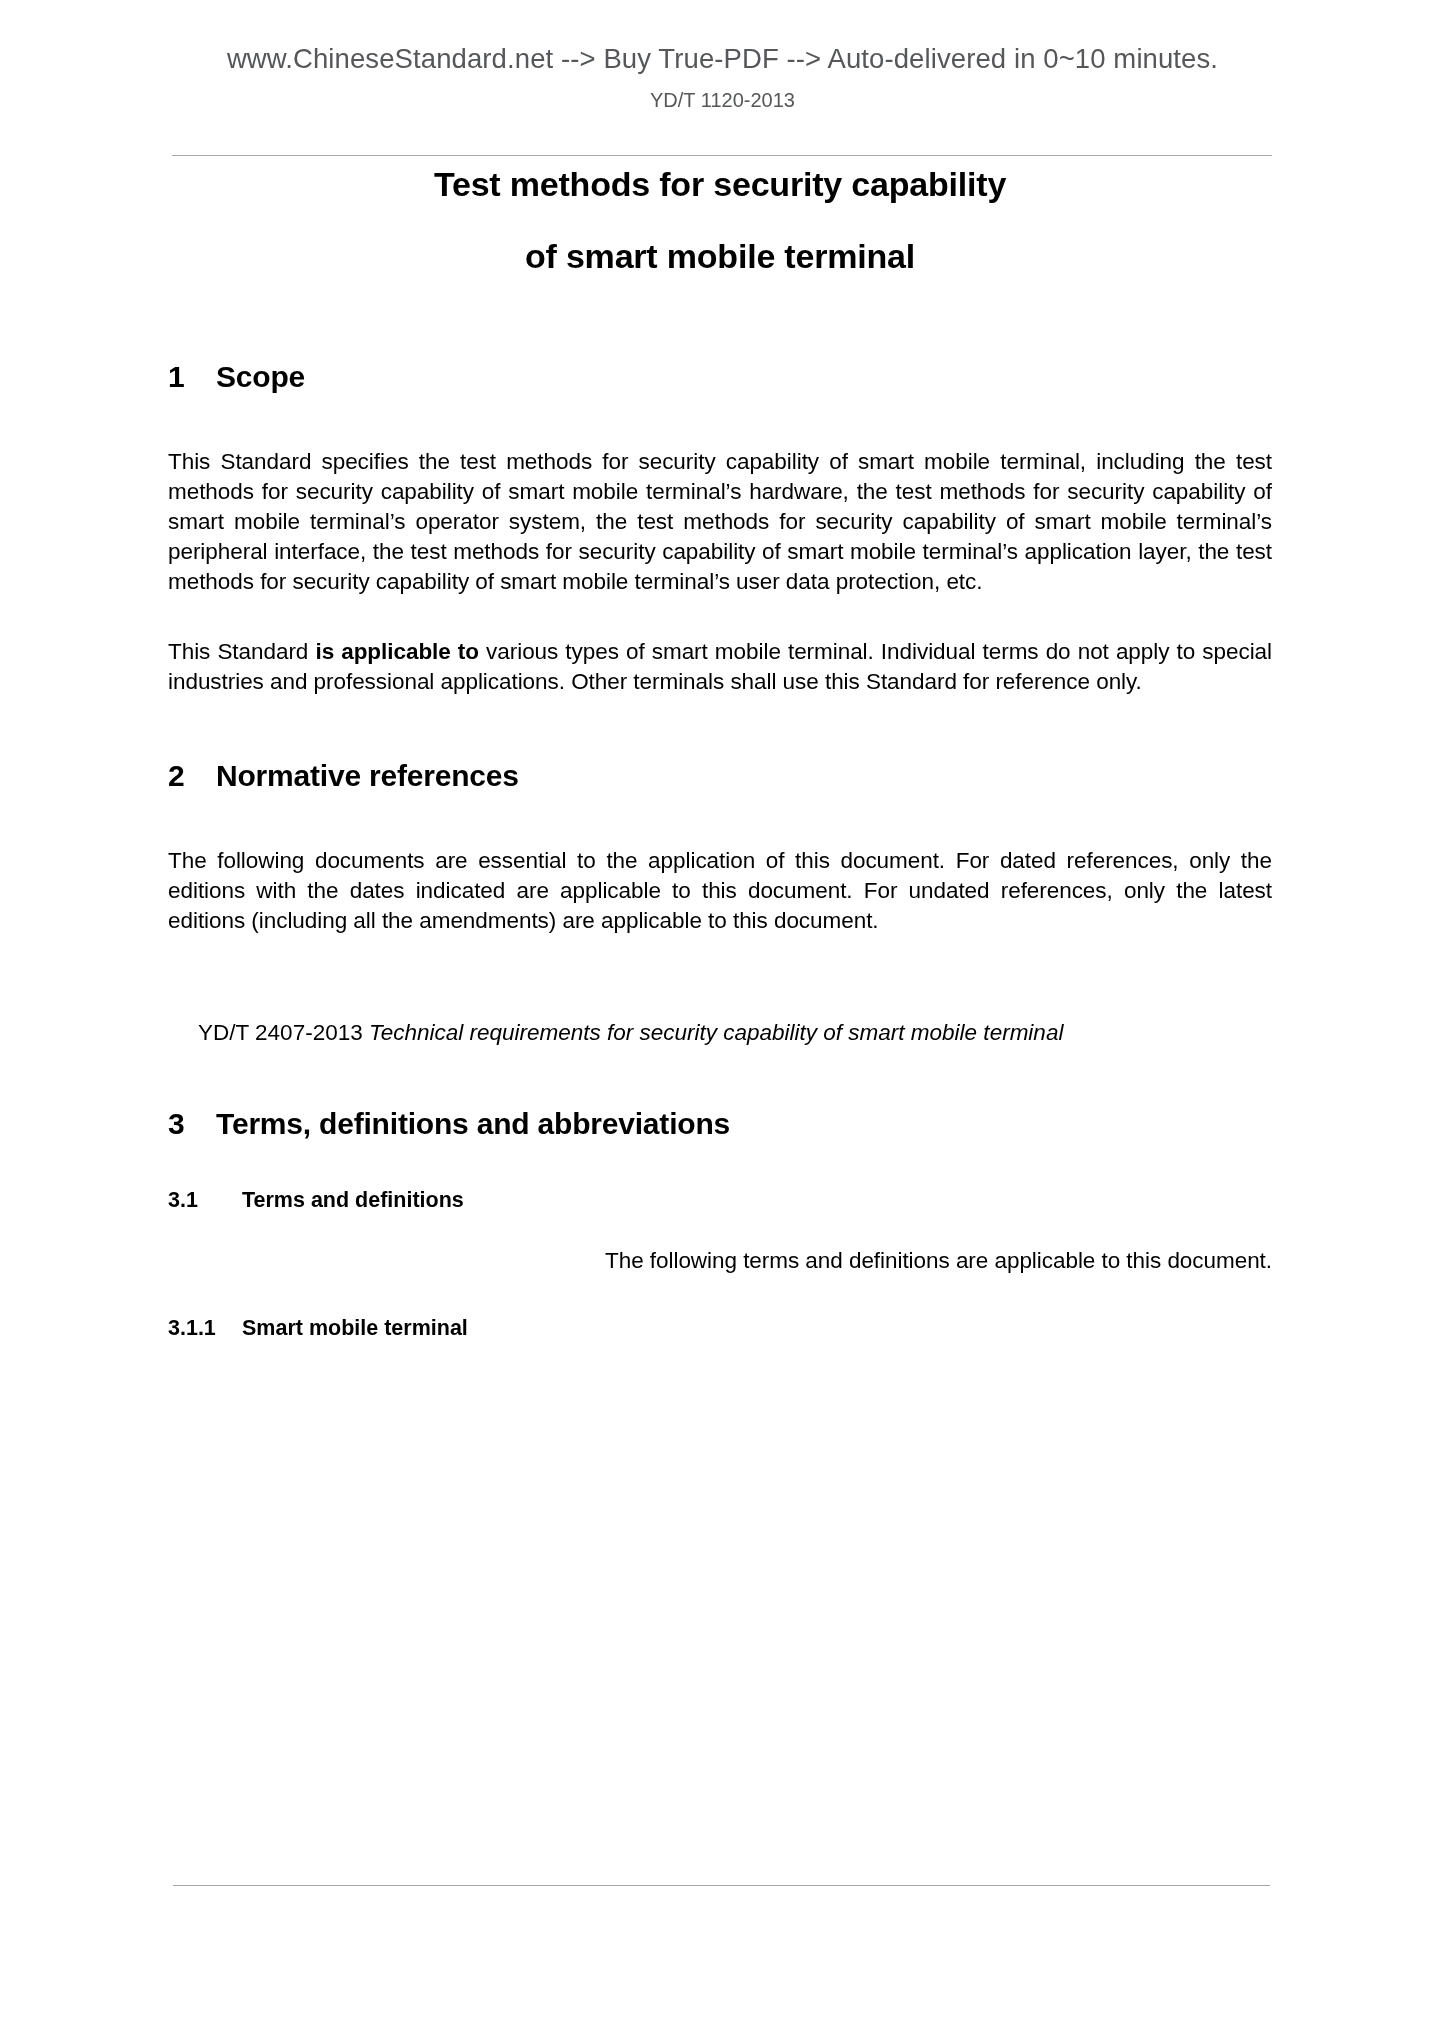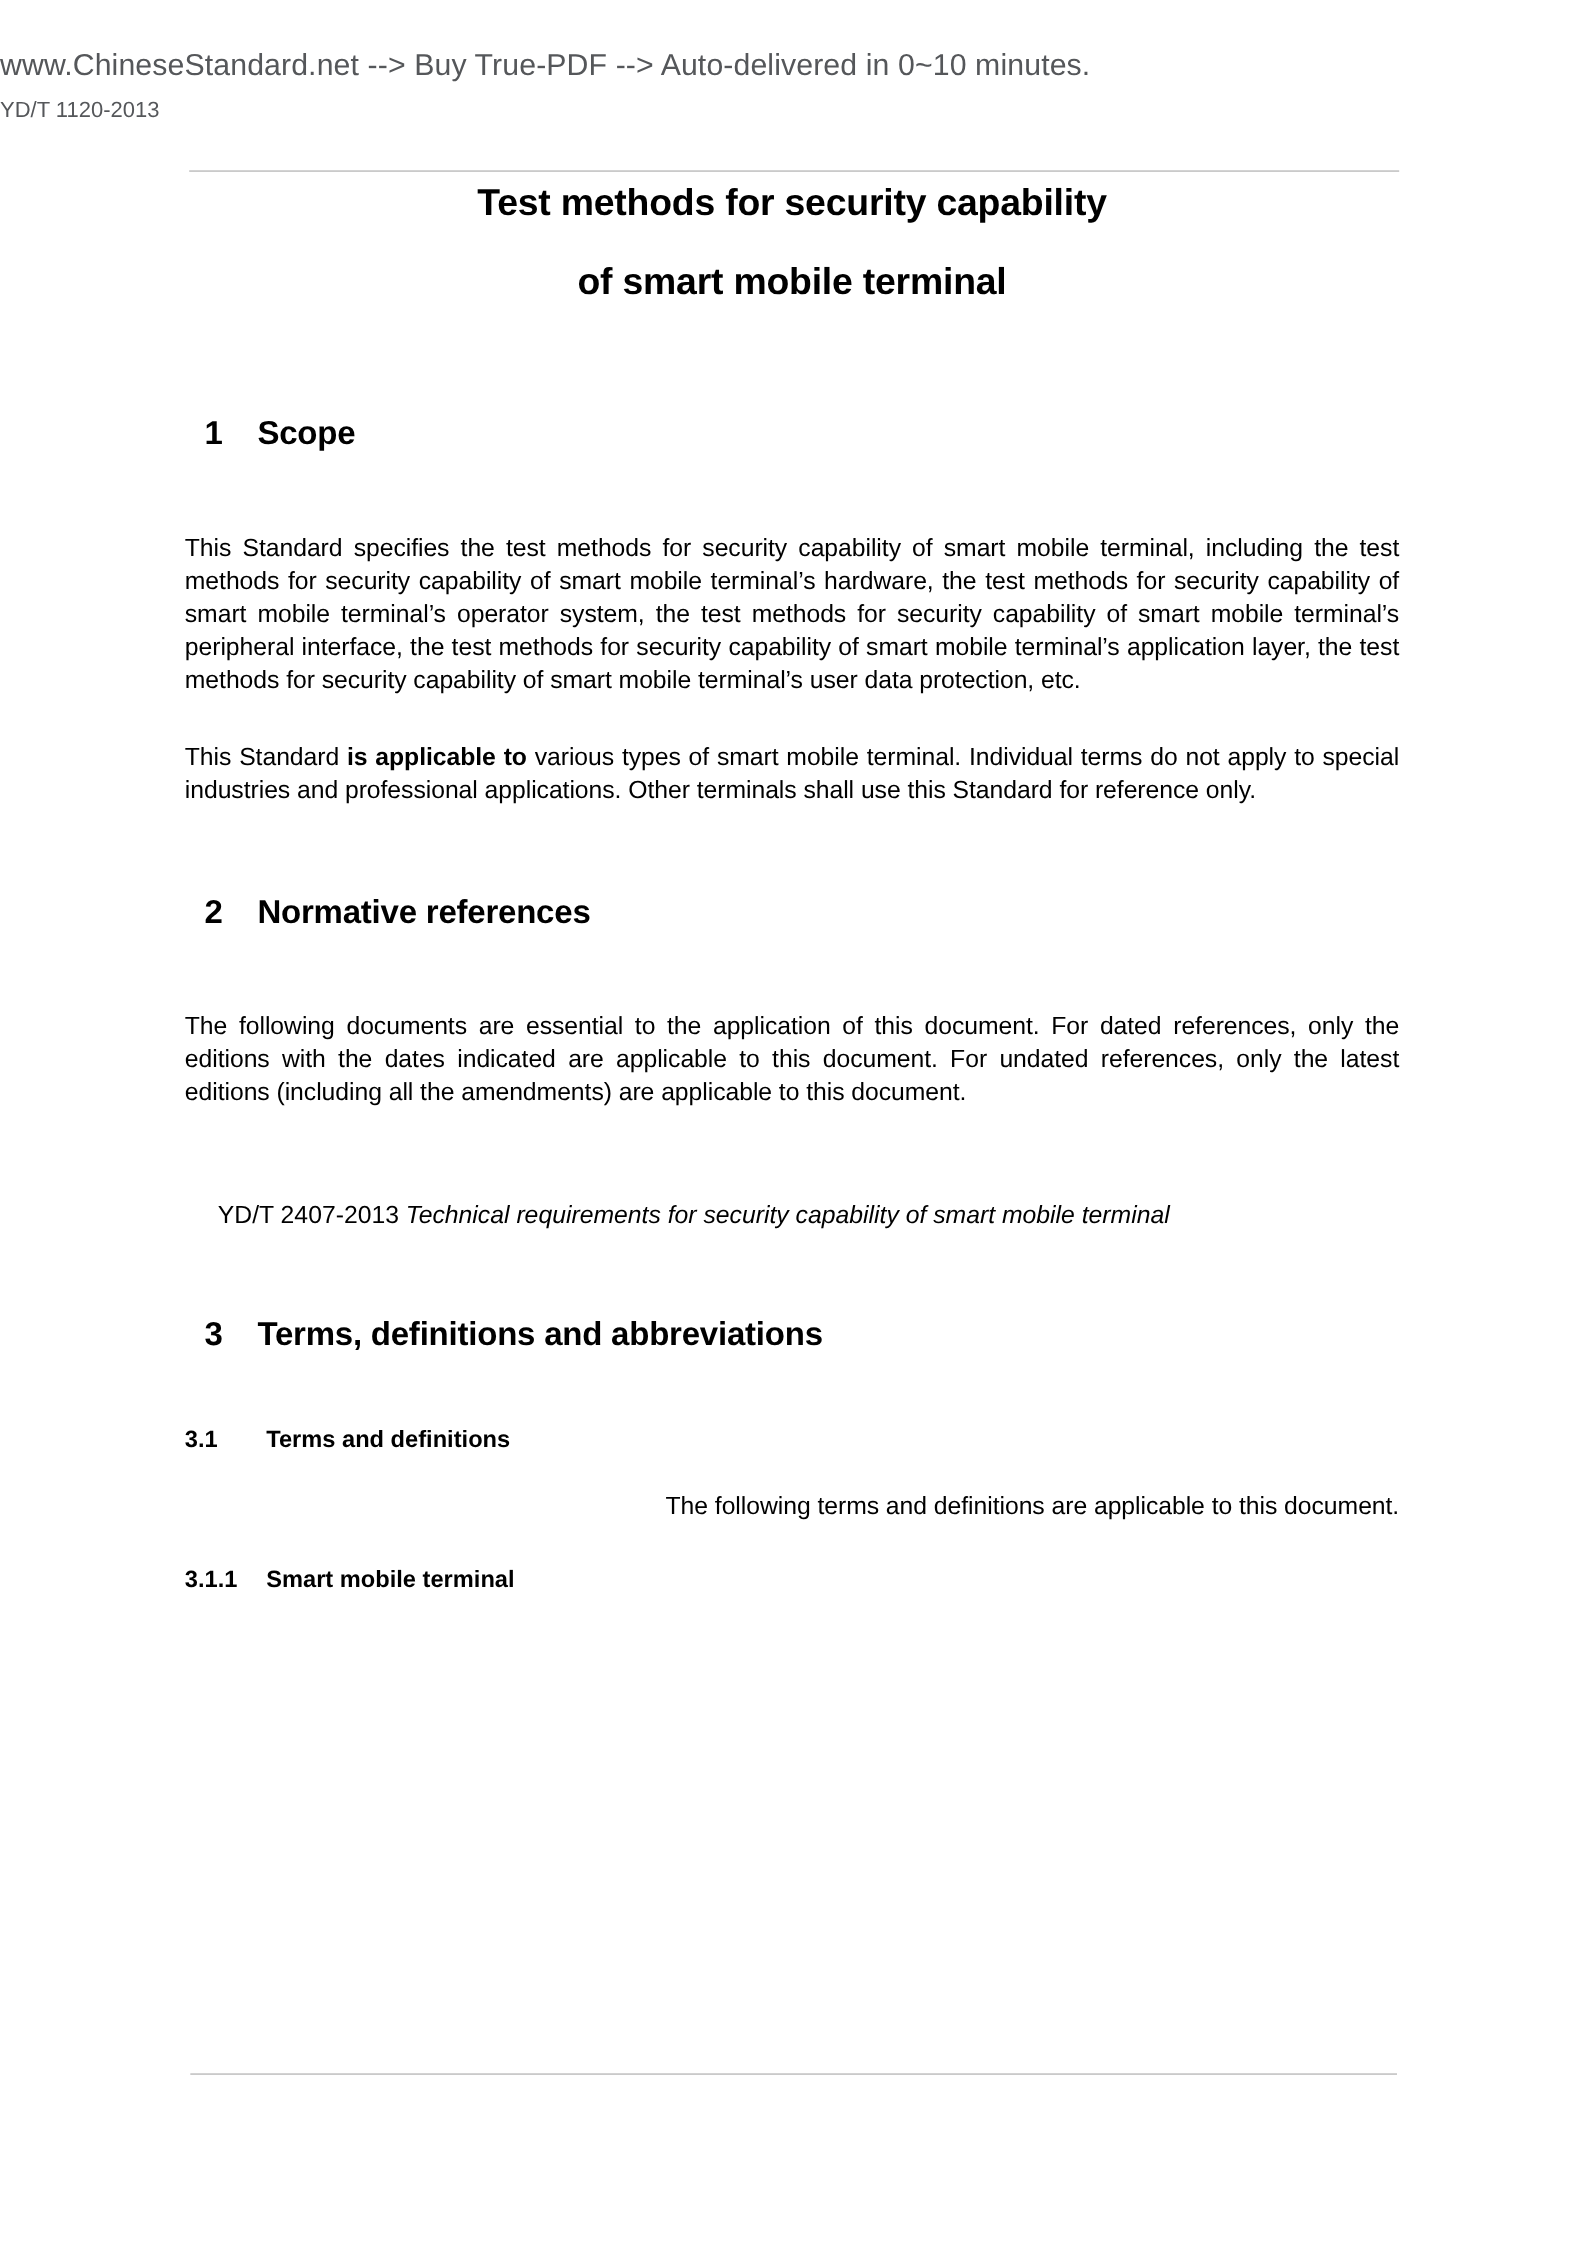--- a/index.html
+++ b/index.html
@@ -23,20 +23,21 @@
     box-sizing: border-box;
     overflow: hidden;
   }
 
   
   .header {
     position: absolute;
     left: 0;
     top: 40px;
     width: 1445px;
+    text-align: center;
   }
   .header-watermark {
     font-size: 27.5px;
     color: #55575a;
     letter-spacing: 0.1px;
     line-height: 1.35;
     white-space: nowrap;
   }
   .header-standard-no {
     font-size: 20px;
@@ -67,21 +68,21 @@
     font-weight: bold;
     line-height: 1.0;
     letter-spacing: -0.2px;
   }
   .doc-title .tline-1 { margin-top: 22px; }
   .doc-title .tline-2 { margin-top: 38px; }
 
   h1.sec {
     font-size: 30px;
     font-weight: bold;
-    margin: 18px;
+    margin: 0;
     line-height: 1.2;
     letter-spacing: -0.2px;
   }
   h1.sec .num {
     display: inline-block;
     width: 48px;
   }
 
   h3.subsec {
     font-size: 21.5px;

